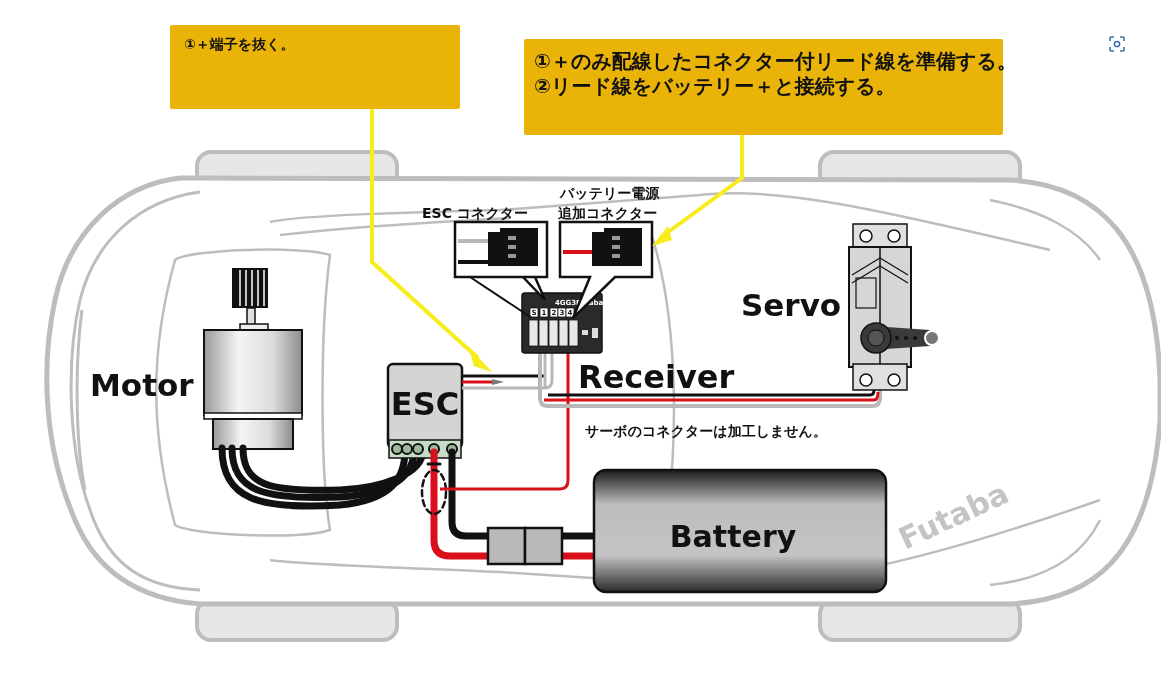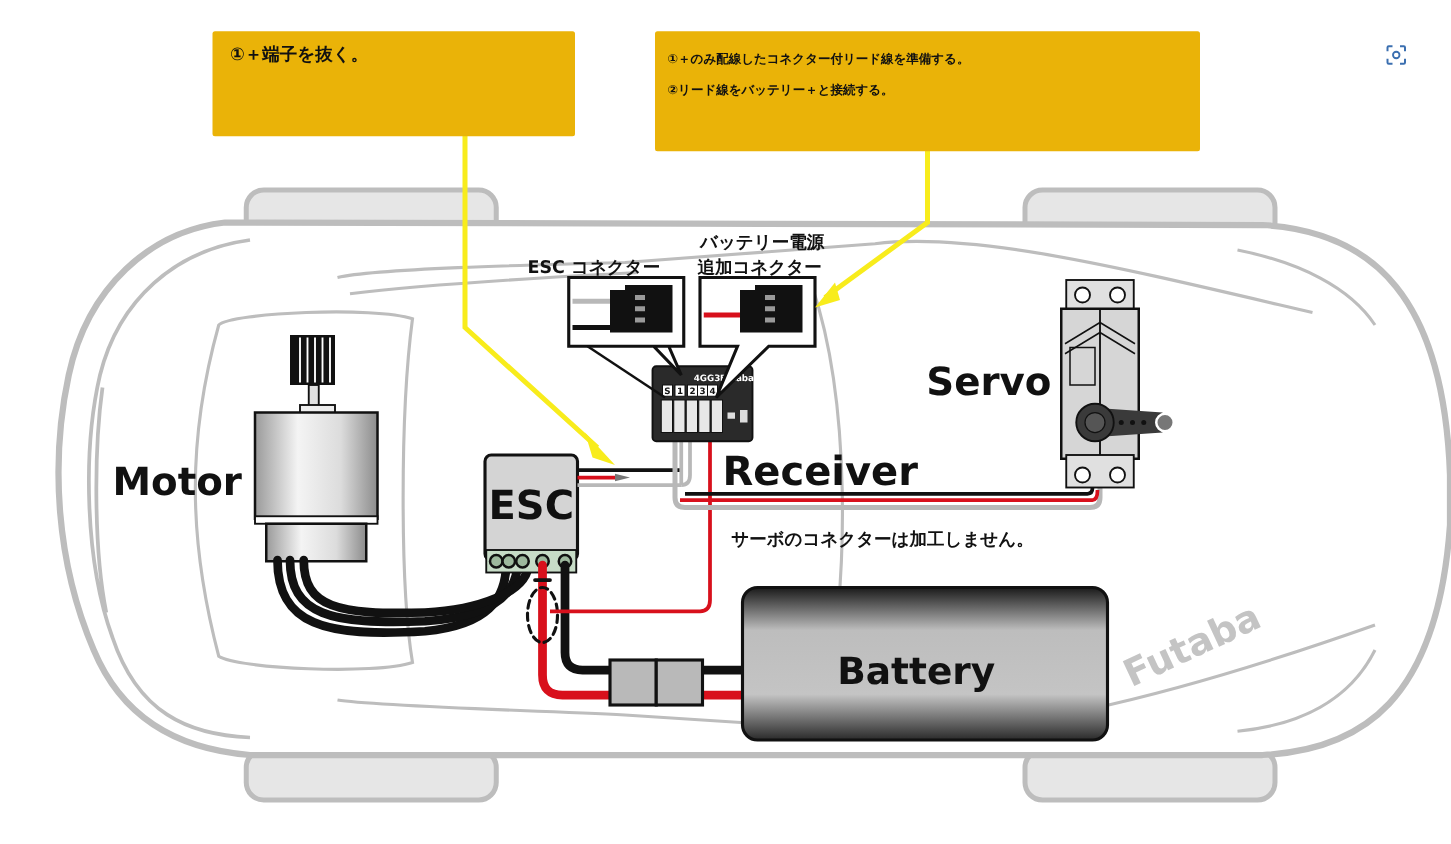--- a/index.html
+++ b/index.html
@@ -1,21 +1,21 @@
 <!DOCTYPE html>
 <html><head>
 <meta charset="utf-8">
 <style>
   html, body { margin: 0; padding: 0; background: #ffffff; }
   body { width: 1161px; height: 675px; position: relative; overflow: hidden; font-family: "DejaVu Sans", sans-serif; }
   #diagram { position: absolute; left: 0; top: 0; width: 1161px; height: 675px; }
   .callout { position: absolute; background: #eab308; border-radius: 2px; color: #111; font-weight: bold; font-size: 14px; line-height: 21px; box-sizing: border-box; }
   .callout .line { white-space: nowrap; display: block; }
   #callout-left { left: 170px; top: 25px; width: 290px; height: 84px; padding: 9px 0 0 14px; }
-  #callout-right { left: 524px; top: 25px; width: 436px; height: 96px; padding: 10px 0 0 10px; font-size: 10px; line-height: 25px; }
+  #callout-right { left: 524px; top: 39px; width: 479px; height: 96px; padding: 10px 0 0 10px; font-size: 20px; line-height: 25px; }
   .indent { padding-left: 20px; }
   #scan-icon { position: absolute; left: 1108px; top: 35px; width: 18px; height: 18px; cursor: pointer; }
   svg text { font-family: "DejaVu Sans", sans-serif; }
 </style>
 </head>
 <body>
 
 <svg id="diagram" viewBox="0 0 1161 675" xmlns="http://www.w3.org/2000/svg">
   <defs>
     <linearGradient id="motorGrad" x1="0" y1="0" x2="1" y2="0">

